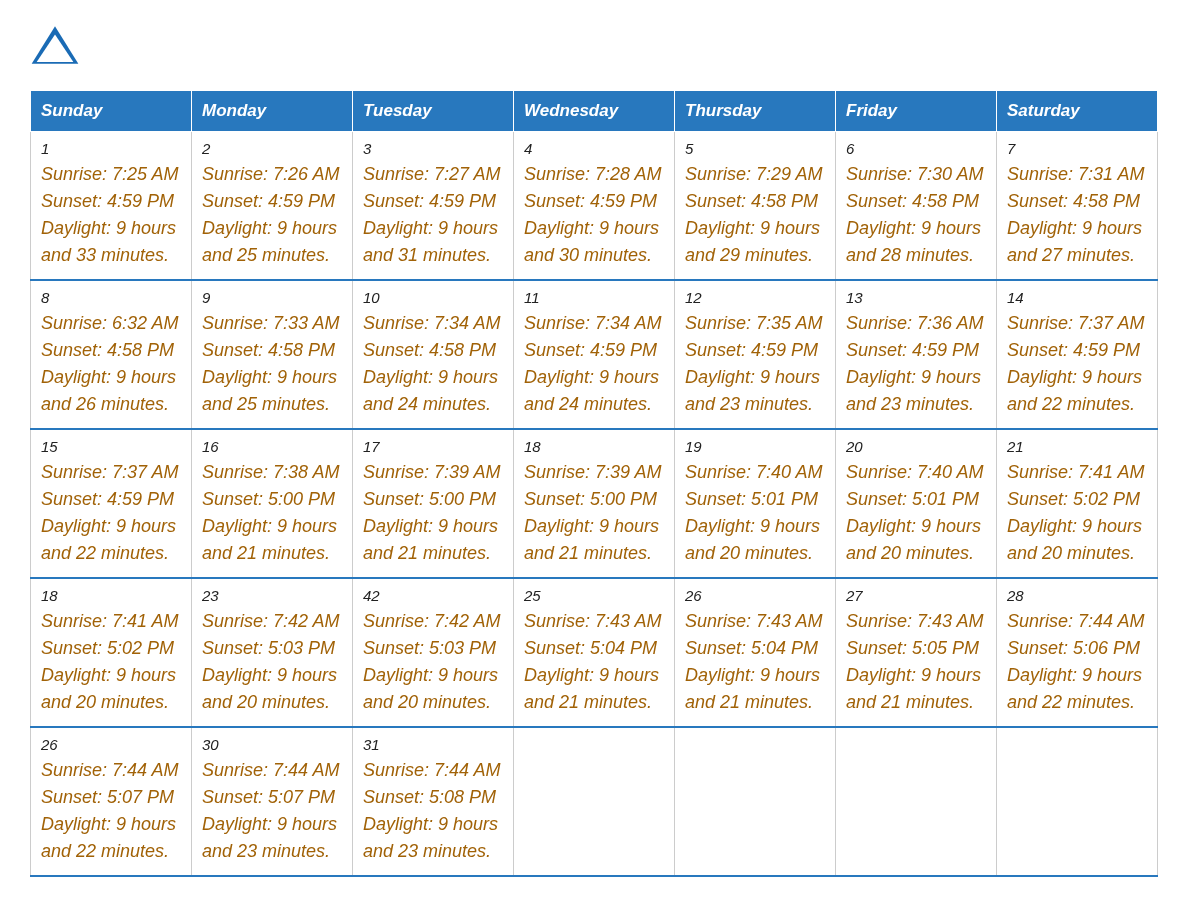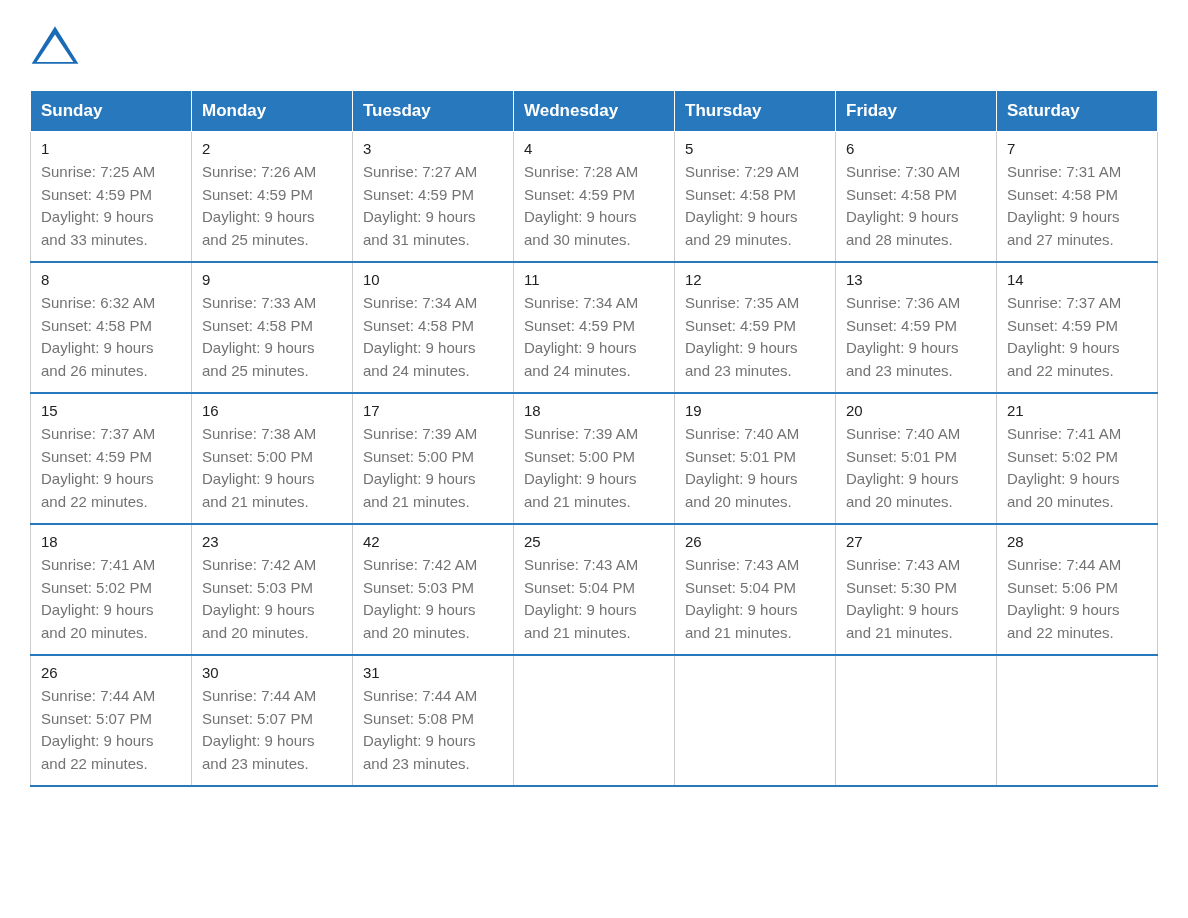--- a/index.html
+++ b/index.html
@@ -26,20 +26,21 @@
       line-height: 1.1;
     }
     .location {
       font-size: 22px;
       color: #444;
       margin-top: 4px;
     }
     table {
       width: 100%;
       border-collapse: collapse;
+      font-style: italic;
     }
     thead th {
       background-color: #2878be;
       color: white;
       font-size: 17px;
       font-weight: bold;
       padding: 10px 10px;
       text-align: left;
       border: 1px solid #fff;
     }
@@ -56,22 +57,22 @@
       border-bottom: 2px solid #2878be;
     }
     .day-num {
       font-size: 15px;
       font-weight: normal;
       color: #222;
       display: block;
       margin-bottom: 4px;
     }
     .day-info {
-      font-size: 15px;
-      color: #737373;
+      font-size: 18px;
+      color: #a16207;
       line-height: 1.5;
     }
     tbody td.empty {
       background: #fff;
     }
 
     
     .logo-wrapper {
       display: flex;
       align-items: center;
@@ -369,21 +370,21 @@
     <span>Sunrise: 7:43 AM</span><br>
     <span>Sunset: 5:04 PM</span><br>
     <span>Daylight: 9 hours</span><br>
     <span>and 21 minutes.</span>
   </div>
       </td>
         <td>
         <span class="day-num">27</span>
         <div class="day-info">
     <span>Sunrise: 7:43 AM</span><br>
-    <span>Sunset: 5:30 PM</span><br>
+    <span>Sunset: 5:05 PM</span><br>
     <span>Daylight: 9 hours</span><br>
     <span>and 21 minutes.</span>
   </div>
       </td>
         <td>
         <span class="day-num">28</span>
         <div class="day-info">
     <span>Sunrise: 7:44 AM</span><br>
     <span>Sunset: 5:06 PM</span><br>
     <span>Daylight: 9 hours</span><br>

